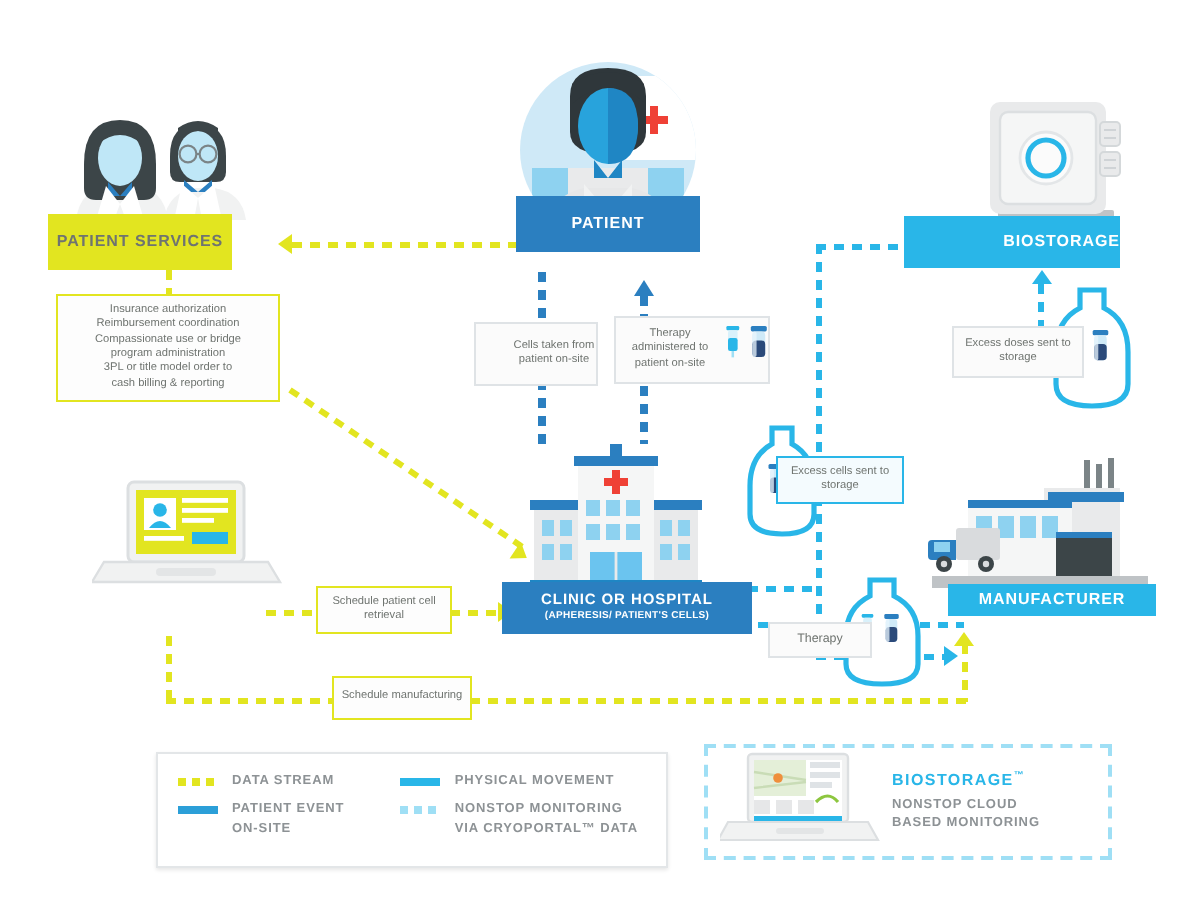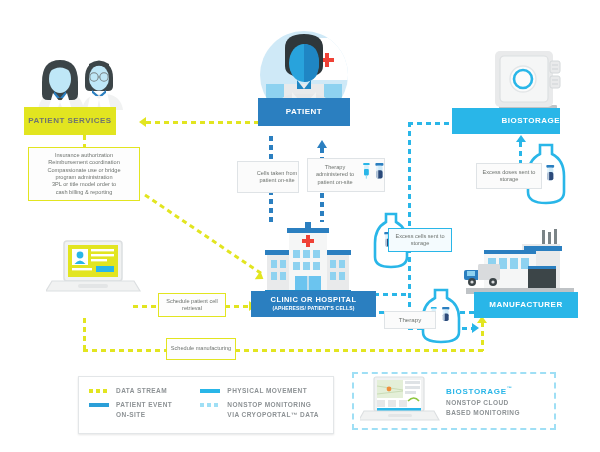--- a/index.html
+++ b/index.html
@@ -353,21 +353,21 @@
 
     <rect x="16" y="36" width="22" height="16" rx="1.5" fill="#d9dbdd"></rect>
     <path d="M4 42 l12 0 l0 10 l-12 0 q-2 0 -2 -2 l0 -6 q0 -2 2 -2 z" fill="#2b7fc0"></path>
     <rect x="5" y="43" width="8" height="5" fill="#8ed2f0"></rect>
     <circle cx="10" cy="54" r="4" fill="#3c4548"></circle>
       <circle cx="10" cy="54" r="1.6" fill="#d9dbdd"></circle>
     <circle cx="31" cy="54" r="4" fill="#3c4548"></circle>
       <circle cx="31" cy="54" r="1.6" fill="#d9dbdd"></circle>
   </svg>
 
-  <div class="node-label lbl-cyan" style="left:474px;top:292px;width:104px;height:26px;font-size:8px;text-align:right;">
+  <div class="node-label lbl-cyan" style="left:474px;top:292px;width:104px;height:16px;font-size:8px;text-align:right;">
     <span>MANUFACTURER</span>
   </div>
 
   <div id="legend">
     <div style="display:flex;">
       <div style="width:118px;">
         <div class="lg-row">
           <div class="lg-key dashy"></div>
           <div class="lg-txt">DATA STREAM</div>
         </div>

